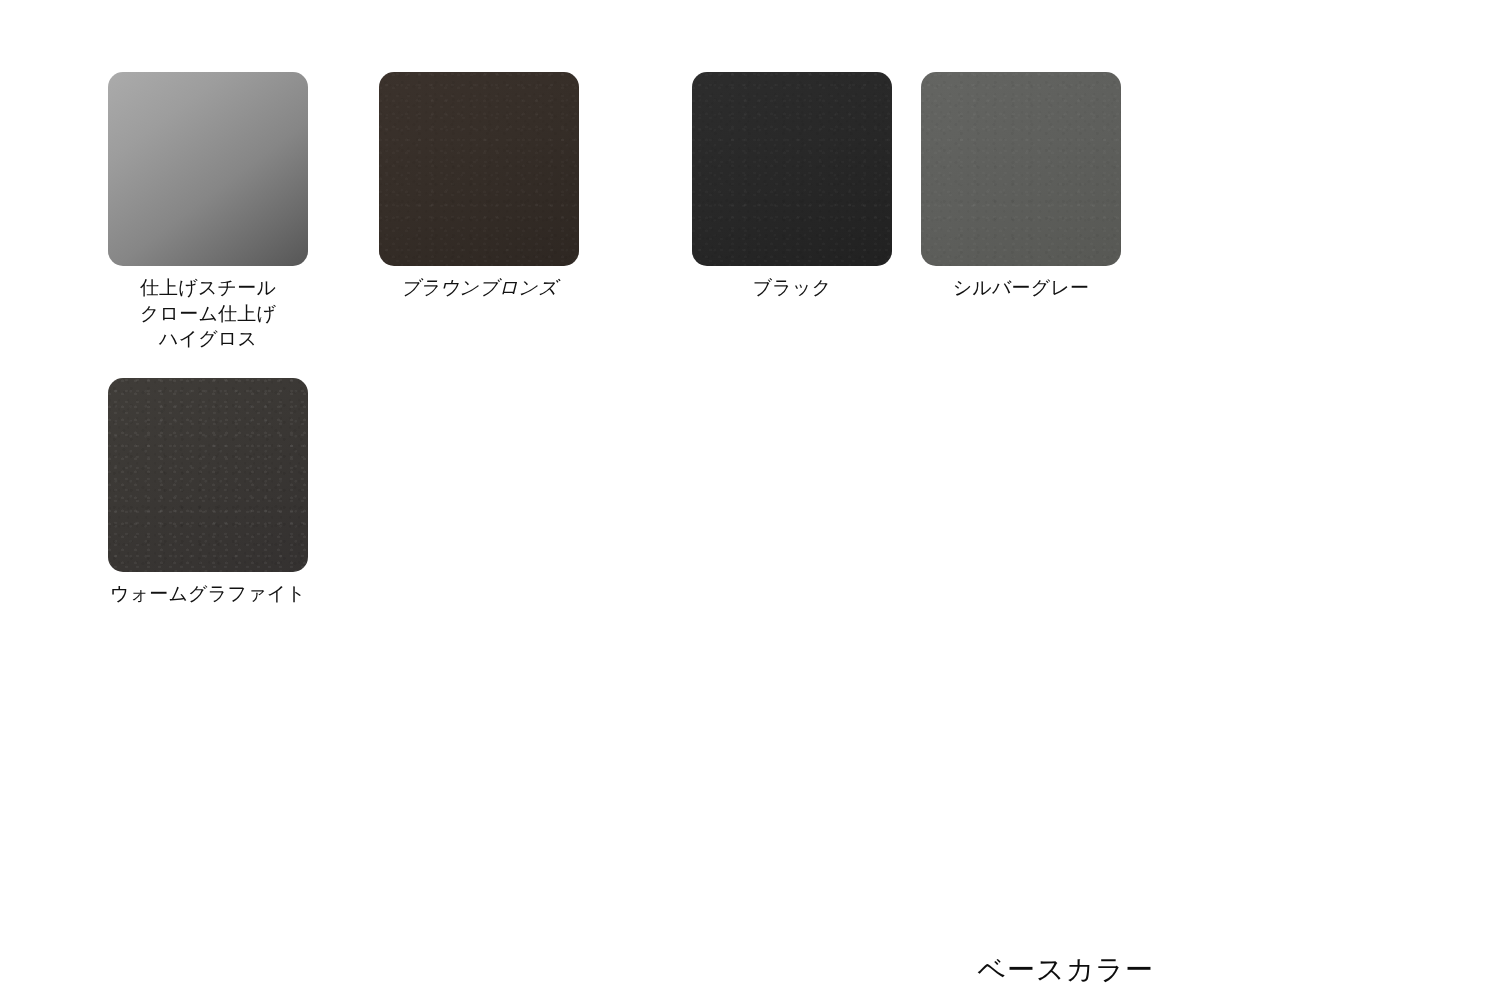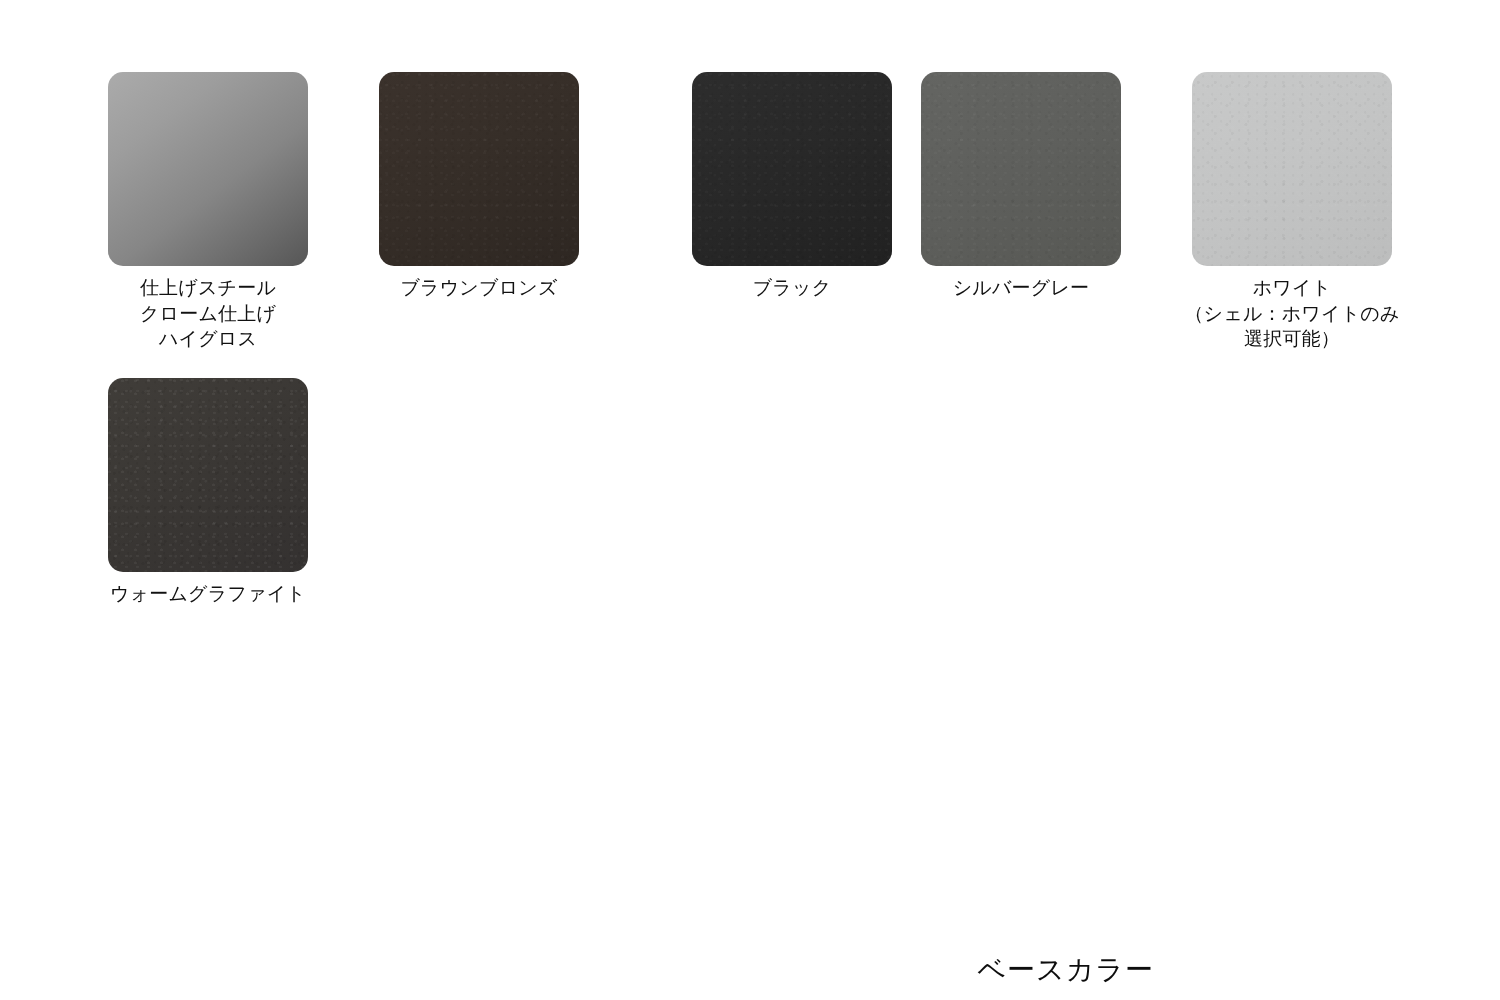--- a/index.html
+++ b/index.html
@@ -99,37 +99,31 @@
 
 <div id="board">
 
   <div class="swatch-grid">
       <div class="swatch-cell" style="left: 108px; top: 72px;">
         <div class="swatch-chip" style="background: linear-gradient(143deg, rgb(171, 171, 171) 0%, rgb(157, 157, 157) 26%, rgb(134, 134, 134) 58%, rgb(107, 107, 107) 82%, rgb(86, 86, 86) 100%); width: 200px; height: 194px; border-radius: 15px;"></div>
         <div class="swatch-label wide">仕上げスチール
 クローム仕上げ
 ハイグロス</div>
       </div>
-      <div class="swatch-cell" style="left: 379px; top: 72px;">
+      <div class="swatch-cell" style="left: 379px; top: 72px; font-style: italic;">
         <div class="swatch-chip faint-texture" style="background: linear-gradient(150deg, rgb(59, 50, 44) 0%, rgb(54, 46, 40) 45%, rgb(46, 39, 34) 100%); width: 200px; height: 194px; border-radius: 15px;"></div>
         <div class="swatch-label">ブラウンブロンズ</div>
       </div>
       <div class="swatch-cell" style="left: 650px; top: 72px; padding-left: 42px;">
         <div class="swatch-chip faint-texture" style="background: linear-gradient(150deg, rgb(45, 45, 45) 0%, rgb(40, 40, 40) 48%, rgb(33, 33, 33) 100%); width: 200px; height: 194px; border-radius: 15px;"></div>
         <div class="swatch-label">ブラック</div>
       </div>
       <div class="swatch-cell" style="left: 921px; top: 72px;">
         <div class="swatch-chip faint-texture" style="background: linear-gradient(150deg, rgb(100, 101, 98) 0%, rgb(94, 95, 92) 50%, rgb(87, 88, 84) 100%); width: 200px; height: 194px; border-radius: 15px;"></div>
         <div class="swatch-label">シルバーグレー</div>
-      </div>
-      <div class="swatch-cell" style="left: 1192px; top: 72px;">
-        <div class="swatch-chip faint-texture" style="background: linear-gradient(150deg, rgb(200, 201, 201) 0%, rgb(195, 196, 196) 50%, rgb(188, 189, 189) 100%); width: 200px; height: 194px; border-radius: 15px;"></div>
-        <div class="swatch-label wide">ホワイト
-（シェル：ホワイトのみ
-選択可能）</div>
       </div>
       <div class="swatch-cell" style="left: 108px; top: 378px;">
         <div class="swatch-chip textured" style="background: linear-gradient(150deg, rgb(64, 61, 57) 0%, rgb(58, 55, 52) 50%, rgb(52, 49, 48) 100%); width: 200px; height: 194px; border-radius: 15px;"></div>
         <div class="swatch-label">ウォームグラファイト</div>
       </div>
     </div>
 
   <div class="section-title">ベースカラー</div>
 
 </div>

